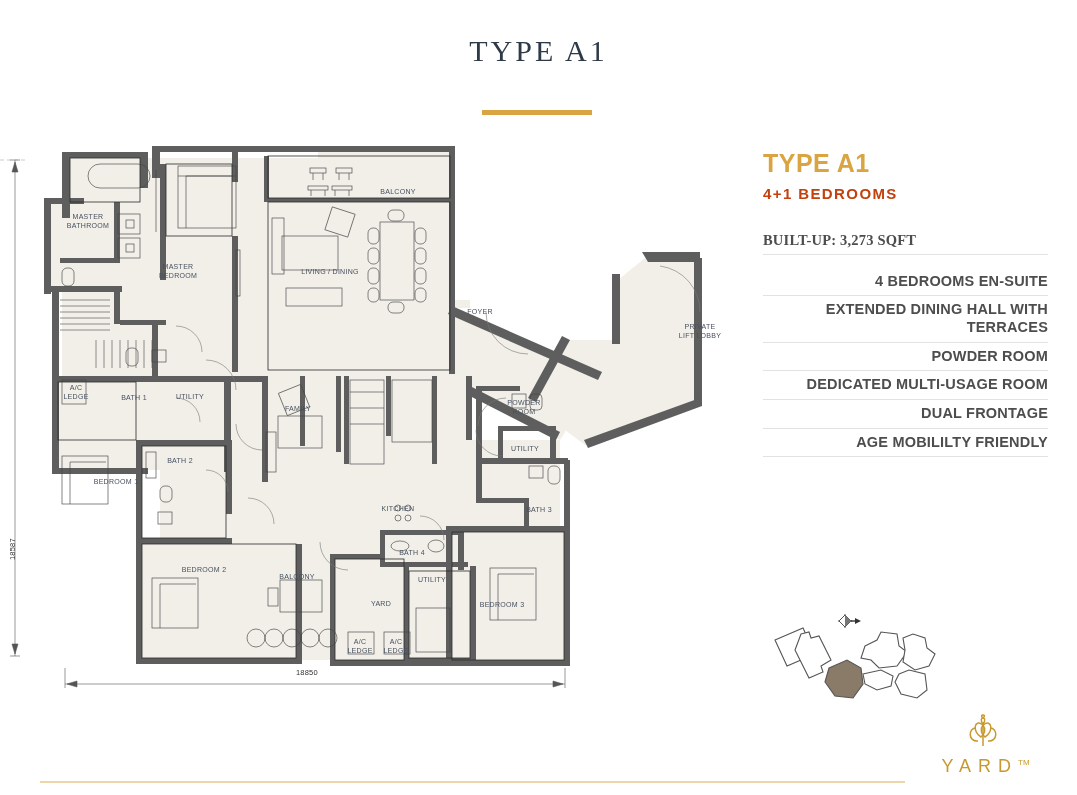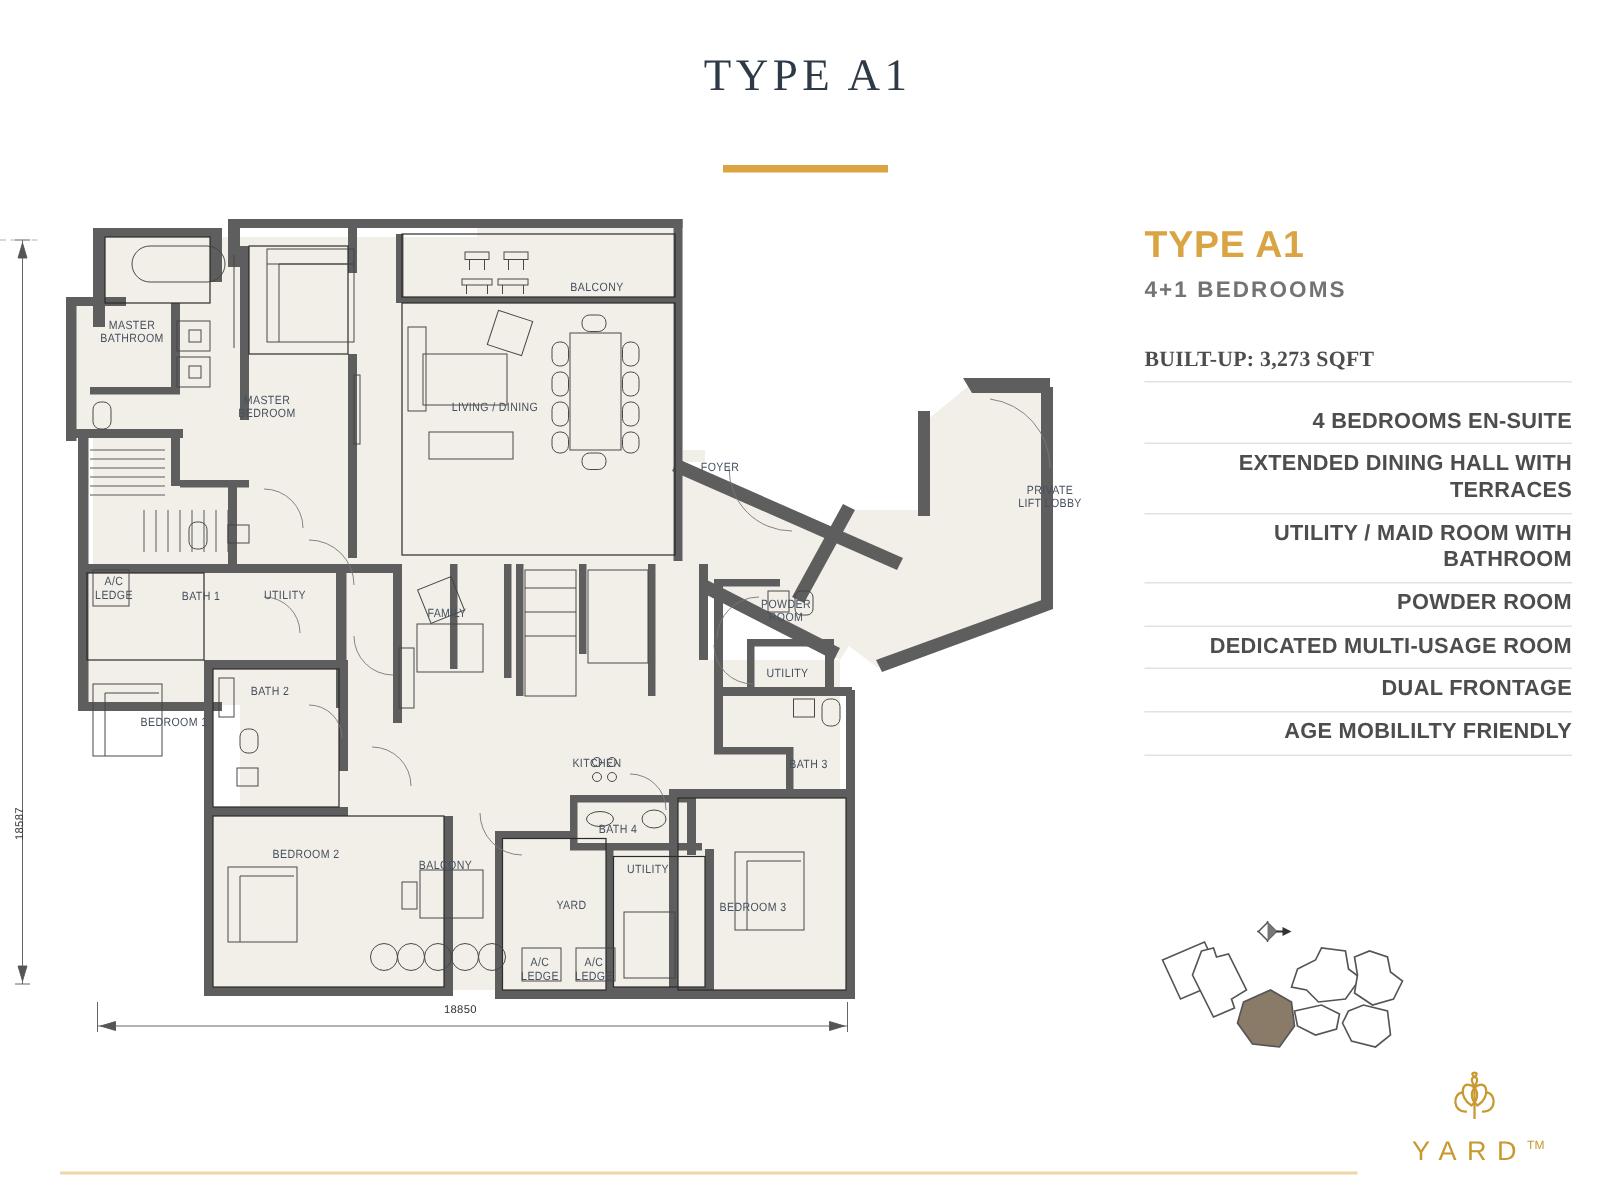--- a/index.html
+++ b/index.html
@@ -21,21 +21,21 @@
     background:#d9a441;
   }
 
   
   #info-panel{position:absolute;left:763px;top:150px;width:285px;}
   #info-type{
     font-size:25px;font-weight:bold;color:#d9a441;letter-spacing:.5px;
     line-height:1.1;
   }
   #info-beds{
-    font-size:15px;font-weight:bold;color:#737373;letter-spacing:1.4px;
+    font-size:15px;font-weight:bold;color:#c2410c;letter-spacing:1.4px;
     margin-top:7px;
   }
   .spec-list{margin-top:24px;font-family:Liberation Serif, serif;}
   .spec-row{
     font-size:14.5px;font-weight:bold;color:#4d4d4d;letter-spacing:.2px;
     padding:5px 0 5px 0;border-bottom:1px solid #e2e2e2;line-height:1.25;
   }
   .spec-row:first-child{border-top:0;}
   .feat-list{margin-top:13px;}
   .feat-row{
@@ -427,21 +427,20 @@
 
   <div id="info-panel">
     <div id="info-type">TYPE A1</div>
     <div id="info-beds">4+1 BEDROOMS</div>
     <div class="spec-list" id="spec-list">
         <div class="spec-row">BUILT-UP: 3,273 SQFT</div>
       </div>
     <div class="feat-list" id="feat-list">
         <div class="feat-row">4 BEDROOMS EN-SUITE</div>
         <div class="feat-row">EXTENDED DINING HALL WITH TERRACES</div>
-        <div class="feat-row">UTILITY / MAID ROOM WITH BATHROOM</div>
         <div class="feat-row">POWDER ROOM</div>
         <div class="feat-row">DEDICATED MULTI-USAGE ROOM</div>
         <div class="feat-row">DUAL FRONTAGE</div>
         <div class="feat-row">AGE MOBILILTY FRIENDLY</div>
       </div>
   </div>
 
   <div id="key-plan">
     <svg width="190" height="115" viewBox="0 0 190 115">
       <g fill="#ffffff" stroke="#555" stroke-width="1.1">

